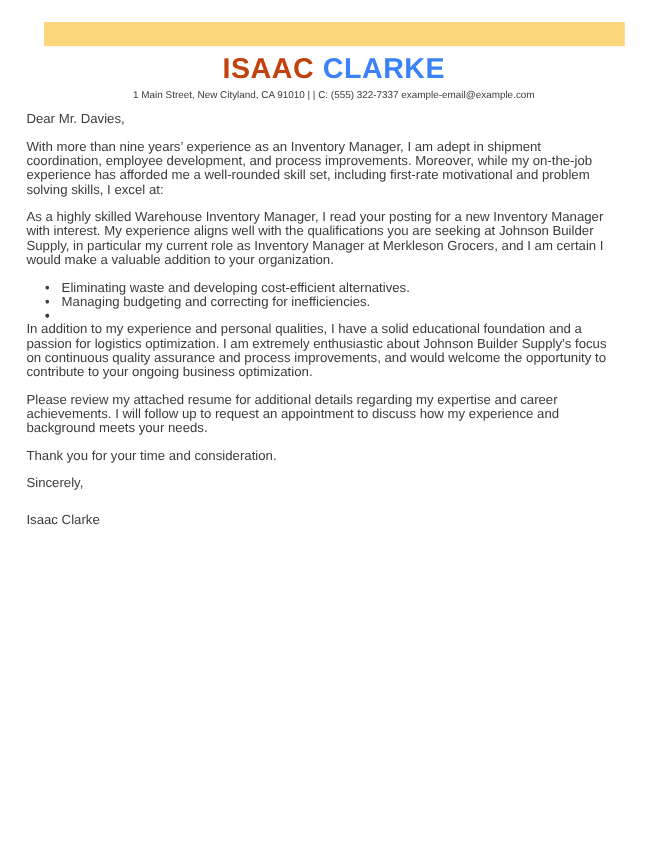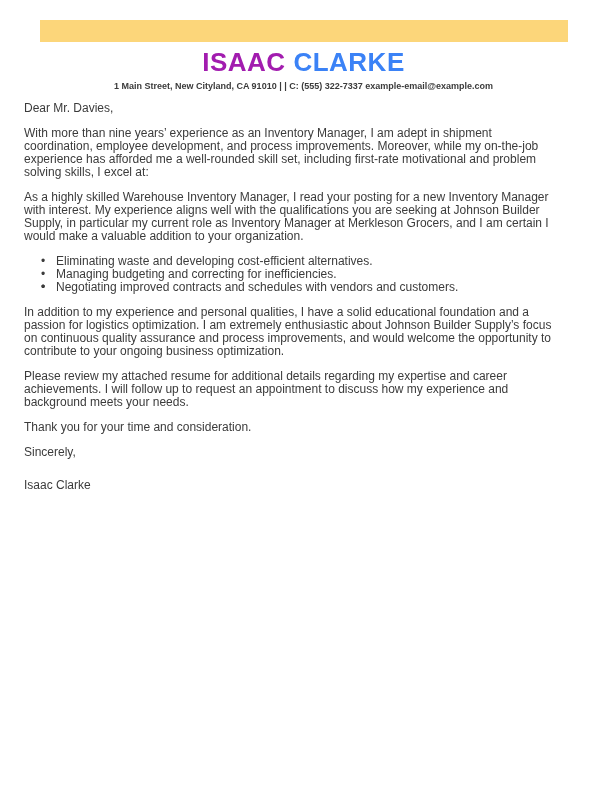--- a/index.html
+++ b/index.html
@@ -34,21 +34,21 @@
     margin: 0;
     font-size: 26px;
     line-height: 30px;
     font-weight: bold;
     letter-spacing: 0.5px;
     white-space: nowrap;
   }
   .contact-line {
     margin-top: 4px;
     font-size: 9px;
-    font-weight: bold;
+    font-weight: normal;
     line-height: 11px;
     color: #3b3b3b;
   }
   .letter-body {
     position: absolute;
     left: 24px;
     top: 102px;
     width: 530px;
     font-size: 12px;
     line-height: 13px;
@@ -79,21 +79,21 @@
   }
 </style>
 </head>
 <body>
 
 <div class="page">
 
   <div class="accent-bar" style="background-color: rgb(252, 214, 122);"></div>
 
   <div class="header">
-    <h1 class="candidate-name"><span style="color: #a21caf;">ISAAC</span> <span style="color: #3b82f6;">CLARKE</span></h1>
+    <h1 class="candidate-name"><span style="color: #c2410c;">ISAAC</span> <span style="color: #3b82f6;">CLARKE</span></h1>
     <div class="contact-line">1 Main Street, New Cityland, CA 91010 | | C: (555) 322-7337 example-email@example.com</div>
   </div>
 
   <div class="letter-body">
 
     <p>Dear Mr. Davies,</p>
 
     <p>With more than nine years’ experience as an Inventory Manager, I am adept in shipment coordination, employee development, and process improvements. Moreover, while my on-the-job experience has afforded me a well-rounded skill set, including first-rate motivational and problem solving skills, I excel at:</p>
 
     <p>As a highly skilled Warehouse Inventory Manager, I read your posting for a new Inventory Manager with interest. My experience aligns well with the qualifications you are seeking at Johnson Builder Supply, in particular my current role as Inventory Manager at Merkleson Grocers, and I am certain I would make a valuable addition to your organization.</p>
@@ -105,21 +105,20 @@
       </li>
       <li>
         <span class="bullet-dot">•</span>
         <span>Managing budgeting and correcting for inefficiencies.</span>
       </li>
       <li>
         <span class="bullet-dot">•</span>
       </li>
       <li>
         <span class="bullet-dot">•</span>
-        <span>Negotiating improved contracts and schedules with vendors and customers.</span>
       </li>
     </ul>
 
     <p>In addition to my experience and personal qualities, I have a solid educational foundation and a passion for logistics optimization. I am extremely enthusiastic about Johnson Builder Supply’s focus on continuous quality assurance and process improvements, and would welcome the opportunity to contribute to your ongoing business optimization.</p>
 
     <p>Please review my attached resume for additional details regarding my expertise and career achievements. I will follow up to request an appointment to discuss how my experience and background meets your needs.</p>
 
     <p>Thank you for your time and consideration.</p>
 
     <p class="signoff">Sincerely,</p>

